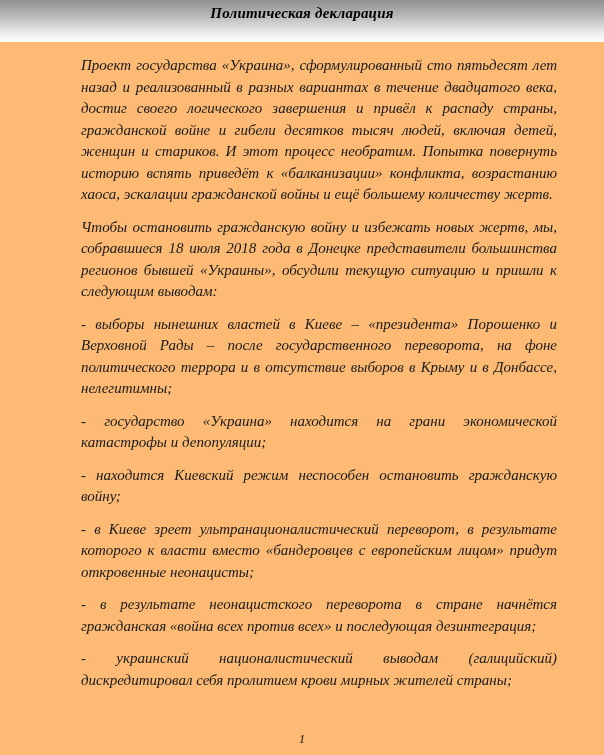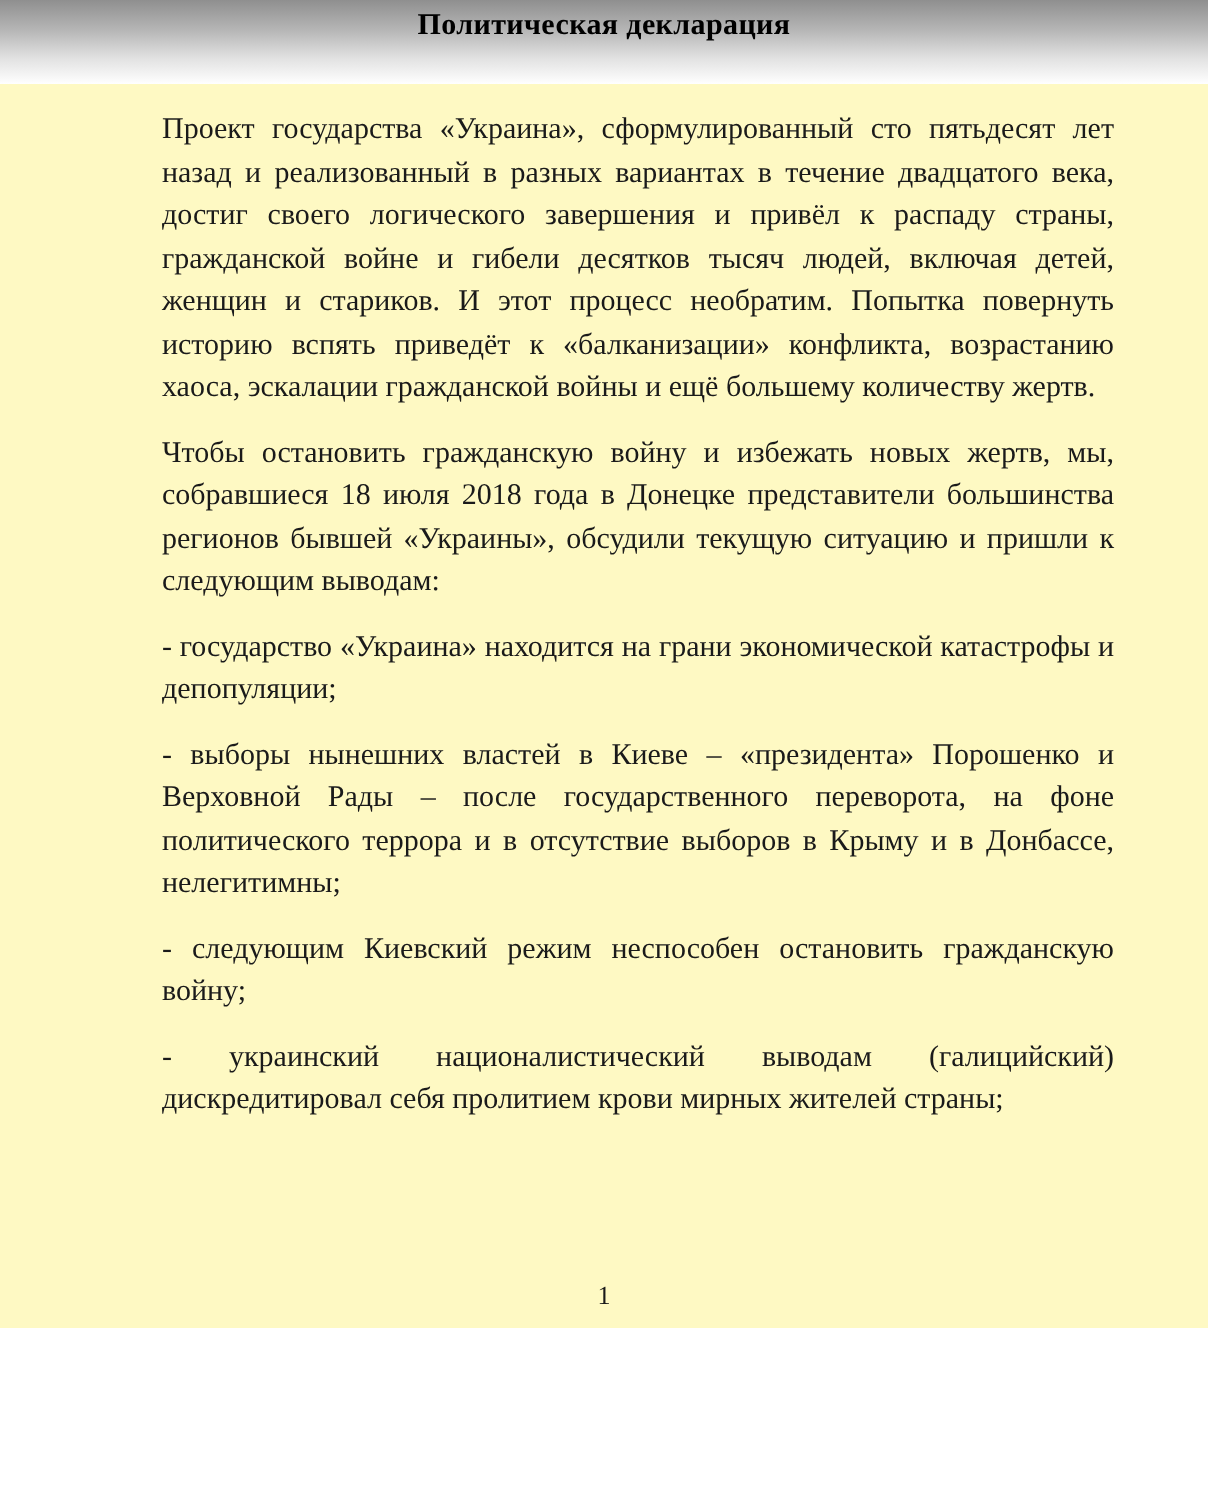--- a/index.html
+++ b/index.html
@@ -3,25 +3,26 @@
 <meta charset="utf-8">
 <style>
   html, body {
     margin: 0;
     padding: 0;
     background: #ffffff;
   }
   .page {
     position: relative;
     width: 604px;
-    height: 664px;
-    background: #fef9c3;
+    height: 755px;
+    background: #fdba74;
     overflow: hidden;
     font-family: "Liberation Serif", serif;
     color: #1a1a1a;
+    font-style: italic;
   }
   .title-bar {
     position: absolute;
     top: 0;
     left: 0;
     width: 604px;
     height: 42px;
     background: linear-gradient(to bottom, #8f8f8f 0%, #b5b5b5 35%, #e2e2e2 70%, #ffffff 100%);
   }
   .title-bar .title {
@@ -61,23 +62,25 @@
 
 <div class="page">
 
   <div class="title-bar">
     <span class="title">Политическая декларация</span>
   </div>
 
   <div class="doc-body">
     <p>Проект государства «Украина», сформулированный сто пятьдесят лет назад и реализованный в разных вариантах в течение двадцатого века, достиг своего логического завершения и привёл к распаду страны, гражданской войне и гибели десятков тысяч людей, включая детей, женщин и стариков. И этот процесс необратим. Попытка повернуть историю вспять приведёт к «балканизации» конфликта, возрастанию хаоса, эскалации гражданской войны и ещё большему количеству жертв.</p>
     <p>Чтобы остановить гражданскую войну и избежать новых жертв, мы, собравшиеся 18 июля 2018 года в Донецке представители большинства регионов бывшей «Украины», обсудили текущую ситуацию и пришли к следующим выводам:</p>
+    <p>- выборы нынешних властей в Киеве – «президента» Порошенко и Верховной Рады – после государственного переворота, на фоне политического террора и в отсутствие выборов в Крыму и в Донбассе, нелегитимны;</p>
     <p>- государство «Украина» находится на грани экономической катастрофы и депопуляции;</p>
-    <p>- выборы нынешних властей в Киеве – «президента» Порошенко и Верховной Рады – после государственного переворота, на фоне политического террора и в отсутствие выборов в Крыму и в Донбассе, нелегитимны;</p>
-    <p>- следующим Киевский режим неспособен остановить гражданскую войну;</p>
+    <p>- находится Киевский режим неспособен остановить гражданскую войну;</p>
+    <p>- в Киеве зреет ультранационалистический переворот, в результате которого к власти вместо «бандеровцев с европейским лицом» придут откровенные неонацисты;</p>
+    <p>- в результате неонацистского переворота в стране начнётся гражданская «война всех против всех» и последующая дезинтеграция;</p>
     <p>- украинский националистический выводам (галицийский) дискредитировал себя пролитием крови мирных жителей страны;</p>
 
   </div>
 
   <div class="page-footer">
     <span>1</span>
   </div>
 
 </div>
 

